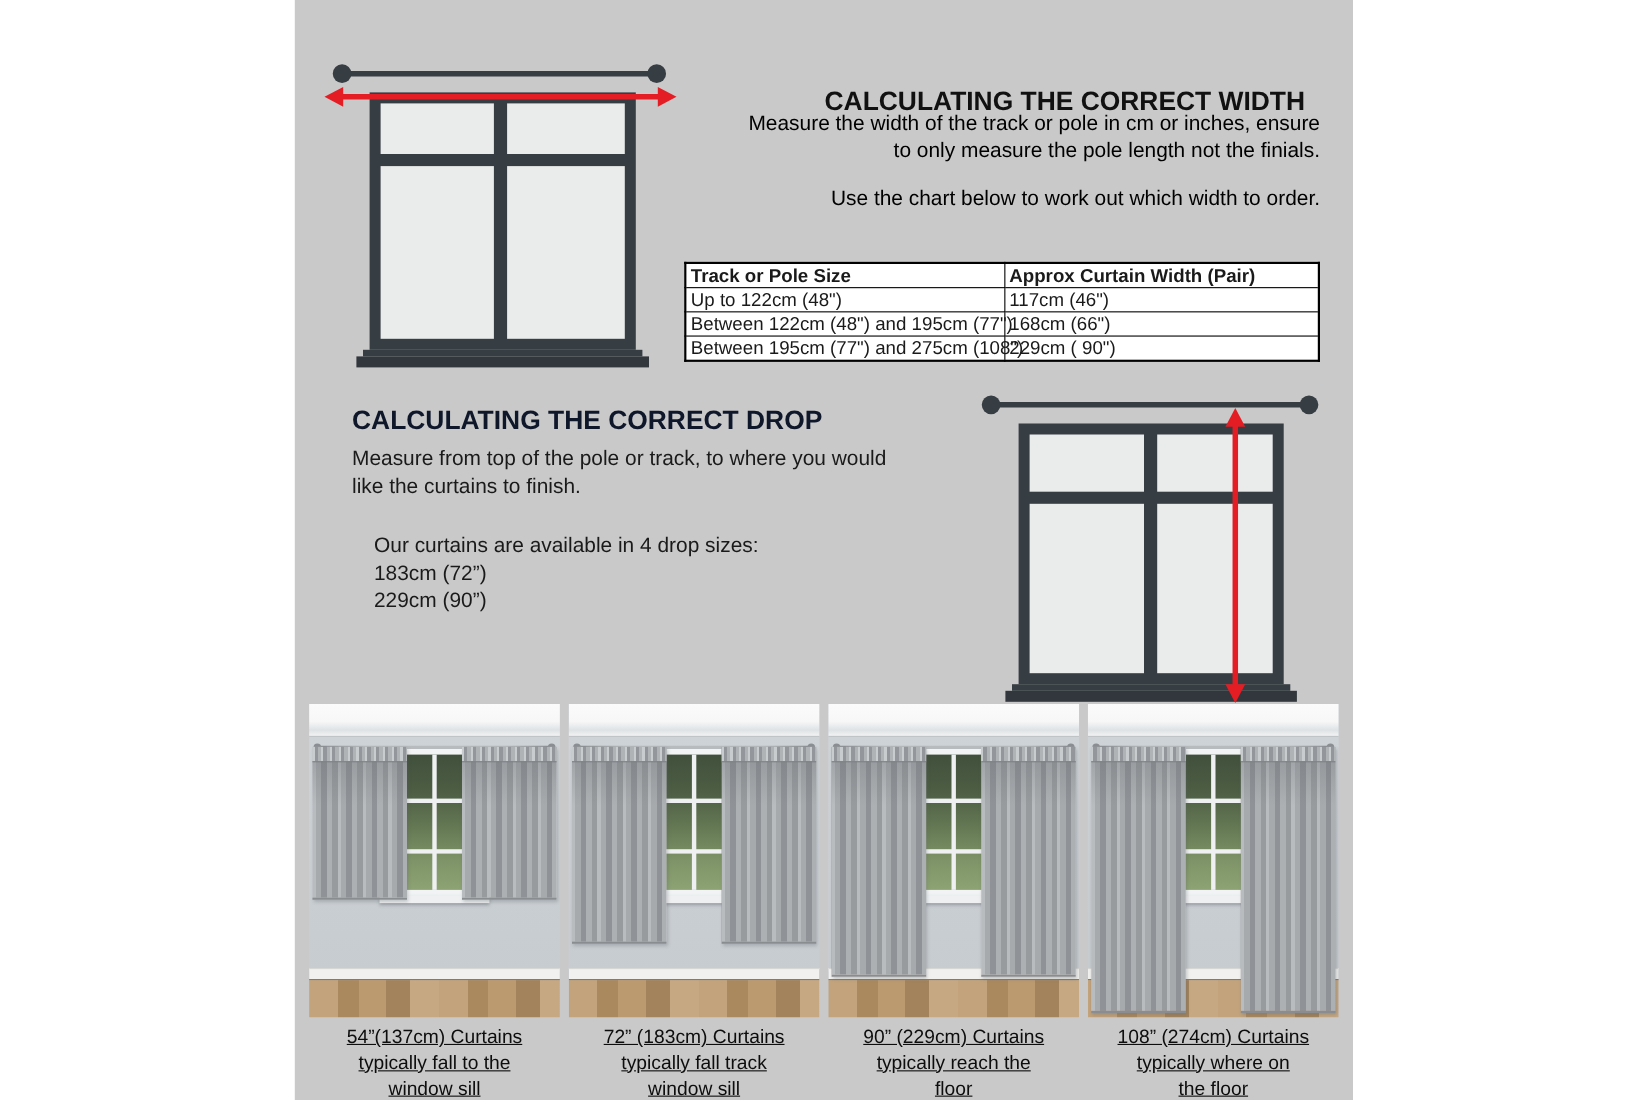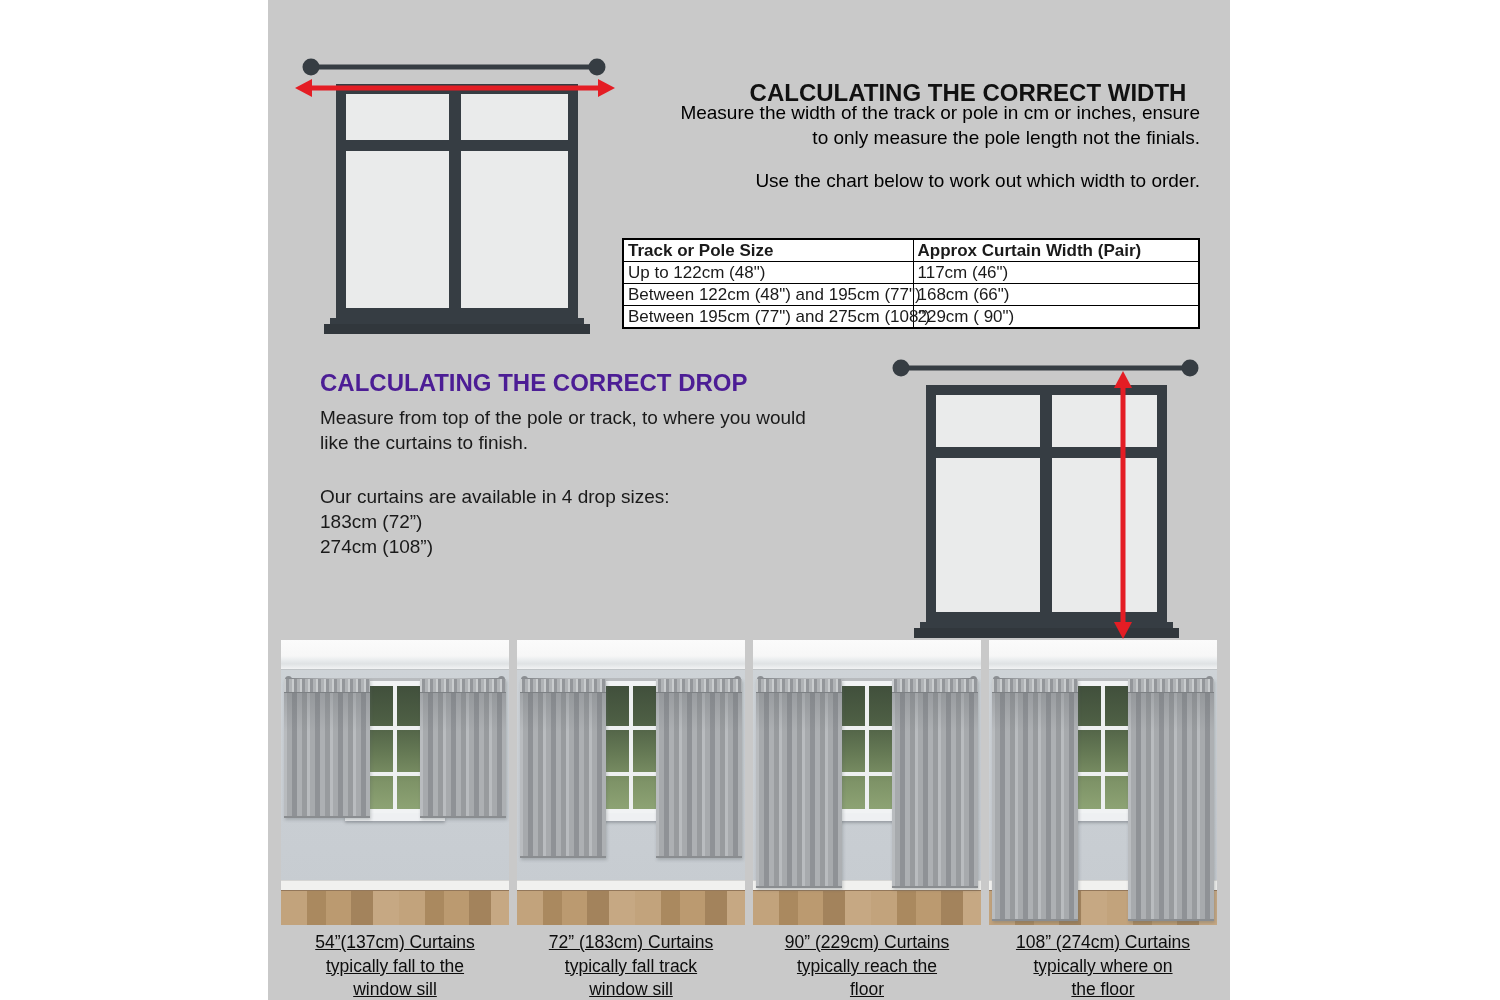--- a/index.html
+++ b/index.html
@@ -22,23 +22,23 @@
   .size-table { position:absolute; left:354px; top:238px; width:576px; border-collapse:collapse;
                 background:#ffffff; table-layout:fixed; border:2px solid #000; }
   .size-table th, .size-table td { border:1px solid #000; font-size:17px; padding:0 4px;
                 height:22px; text-align:left; white-space:nowrap; line-height:21px; }
   .size-table th { font-weight:bold; }
   .size-table col.c1 { width:290px; }
   .size-table col.c2 { width:286px; }
 
   
   .drop-block { position:absolute; left:52px; top:369px; width:560px; }
-  .drop-title { font-size:24px; font-weight:bold; color:#4c1d95; }
+  .drop-title { font-size:24px; font-weight:bold; color:#0f172a; }
   .drop-text  { margin-top:8px; font-size:19px; line-height:25px; }
-  .drop-sizes { margin-top:29px; font-size:19px; line-height:25px; }
+  .drop-sizes { margin-top:29px; font-size:19px; line-height:25px;margin-left:20px; }
 
   
   .photo { position:absolute; top:640px; width:228px; height:285px; overflow:hidden;
            background:linear-gradient(180deg,#cfd4d8 0%,#c9ced3 60%,#c6cbd0 100%); }
   .ceiling { position:absolute; top:0; left:0; right:0; height:30px;
              background:linear-gradient(180deg,#fbfbfb 0%,#f7f7f7 55%,#e7eaec 72%,#dfe2e4 82%,#f2f3f4 100%);
              border-bottom:1px solid #c0c4c7; z-index:1; }
   .pwindow { position:absolute; left:69px; top:40px; width:90px; height:135px;
              background:#f1f3f4; box-shadow:0 0 0 1px #d2d5d7, 2px 3px 4px rgba(90,95,100,.35); z-index:2; }
   .glass { position:absolute; left:6px; right:6px; top:6px; bottom:6px;
@@ -135,21 +135,21 @@
 
     <div class="drop-block">
       <div class="drop-title">CALCULATING THE CORRECT DROP</div>
       <div class="drop-text">
         <div>Measure from top of the pole or track, to where you would</div>
         <div>like the curtains to finish.</div>
       </div>
       <div class="drop-sizes">
         <div>Our curtains are available in 4 drop sizes:</div>
         <div>183cm (72”)</div>
-        <div>274cm (108”)</div>
+        <div>229cm (90”)</div>
       </div>
     </div>
 
     <svg class="illus" style="left:622px; top:355px;" width="320" height="290" viewBox="0 0 320 290">
       <g>
         <line x1="11" y1="13" x2="300" y2="13" stroke="#363d43" stroke-width="5"></line>
         <circle cx="11" cy="13" r="8.5" fill="#363d43"></circle>
         <circle cx="300" cy="13" r="8.5" fill="#363d43"></circle>
       </g>
       <g>

